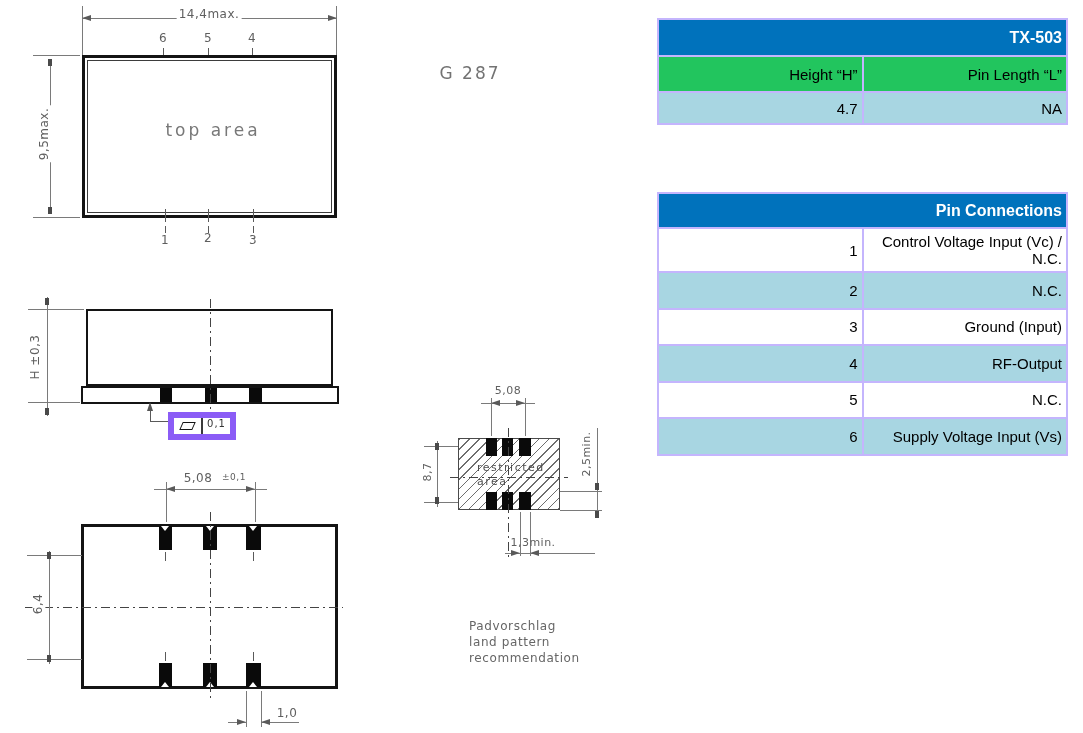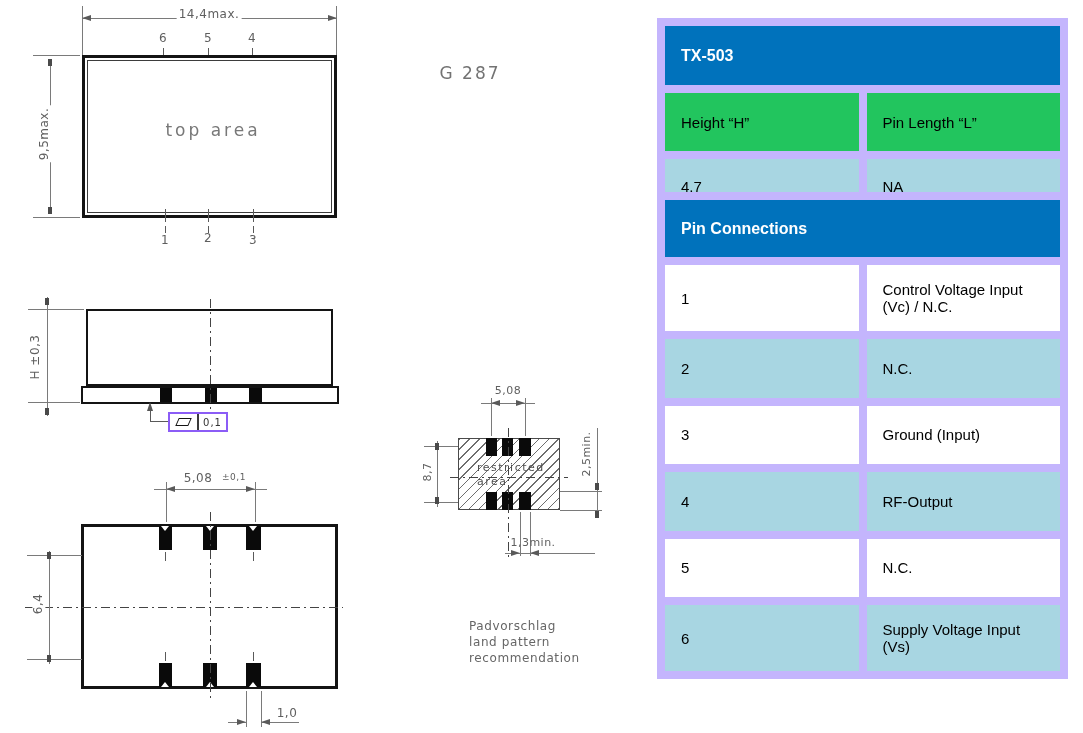--- a/index.html
+++ b/index.html
@@ -25,27 +25,27 @@
   .rot{transform:translate(-50%,-50%) rotate(-90deg);}
   .pad{position:absolute;background:#0a0a0a;}
   .notch-d{position:absolute;width:0;height:0;border-left:4px solid transparent;border-right:4px solid transparent;border-top:5px solid #fff;}
   .notch-u{position:absolute;width:0;height:0;border-left:4px solid transparent;border-right:4px solid transparent;border-bottom:5px solid #fff;}
   
   .body-rect{position:absolute;border:3px solid #141414;background:#fff;}
   .thin-inner{position:absolute;left:2px;top:2px;right:2px;bottom:2px;border:1px solid #3d3d3d;}
   .hatch{position:absolute;border:1px solid #4a4a4a;
          background-image:repeating-linear-gradient(135deg,#6e6e6e 0 1px,transparent 1px 7px);}
   
-  .fcf{position:absolute;display:flex;align-items:center;background:#fff;border:2px solid #8b5cf6;height:16px;}
+  .fcf{position:absolute;display:flex;background:#fff;border:6px solid #8b5cf6;height:16px;}
   .fcf .cell1{width:27px;height:100%;display:flex;align-items:center;justify-content:center;border-right:2px solid #3a3a3a;}
   .fcf .cell2{width:27px;text-align:center;font-size:10px;color:#333;letter-spacing:1px;}
   .pgram{width:11px;height:6px;border:1.5px solid #141414;transform:skewX(-24deg);}
   
   table{position:absolute;border-collapse:collapse;font-family:"Liberation Sans",sans-serif;table-layout:fixed;}
-  td,th{border:8px solid #c4b5fd;text-align:left;font-size:15px;color:#000;padding:16px;}
+  td,th{border:2px solid #c4b5fd;text-align:right;font-size:15px;color:#000;padding:4px;}
   th{background:#0072bc;color:#fff;font-size:16px;font-weight:bold;}
   .rowblue{background:#a8d6e2;}
   .spec{left:657px;top:18px;width:411px;}
   .spec th{height:27px;}
   .spec .hdr-row td{height:26px;background:#22c55e;}
   .spec .val-row td{height:22px;}
   .pins{left:657px;top:192px;width:411px;}
   .pins th{height:25px;}
   .pins td{height:26.5px;}
   .pins .c1{width:83px;}

